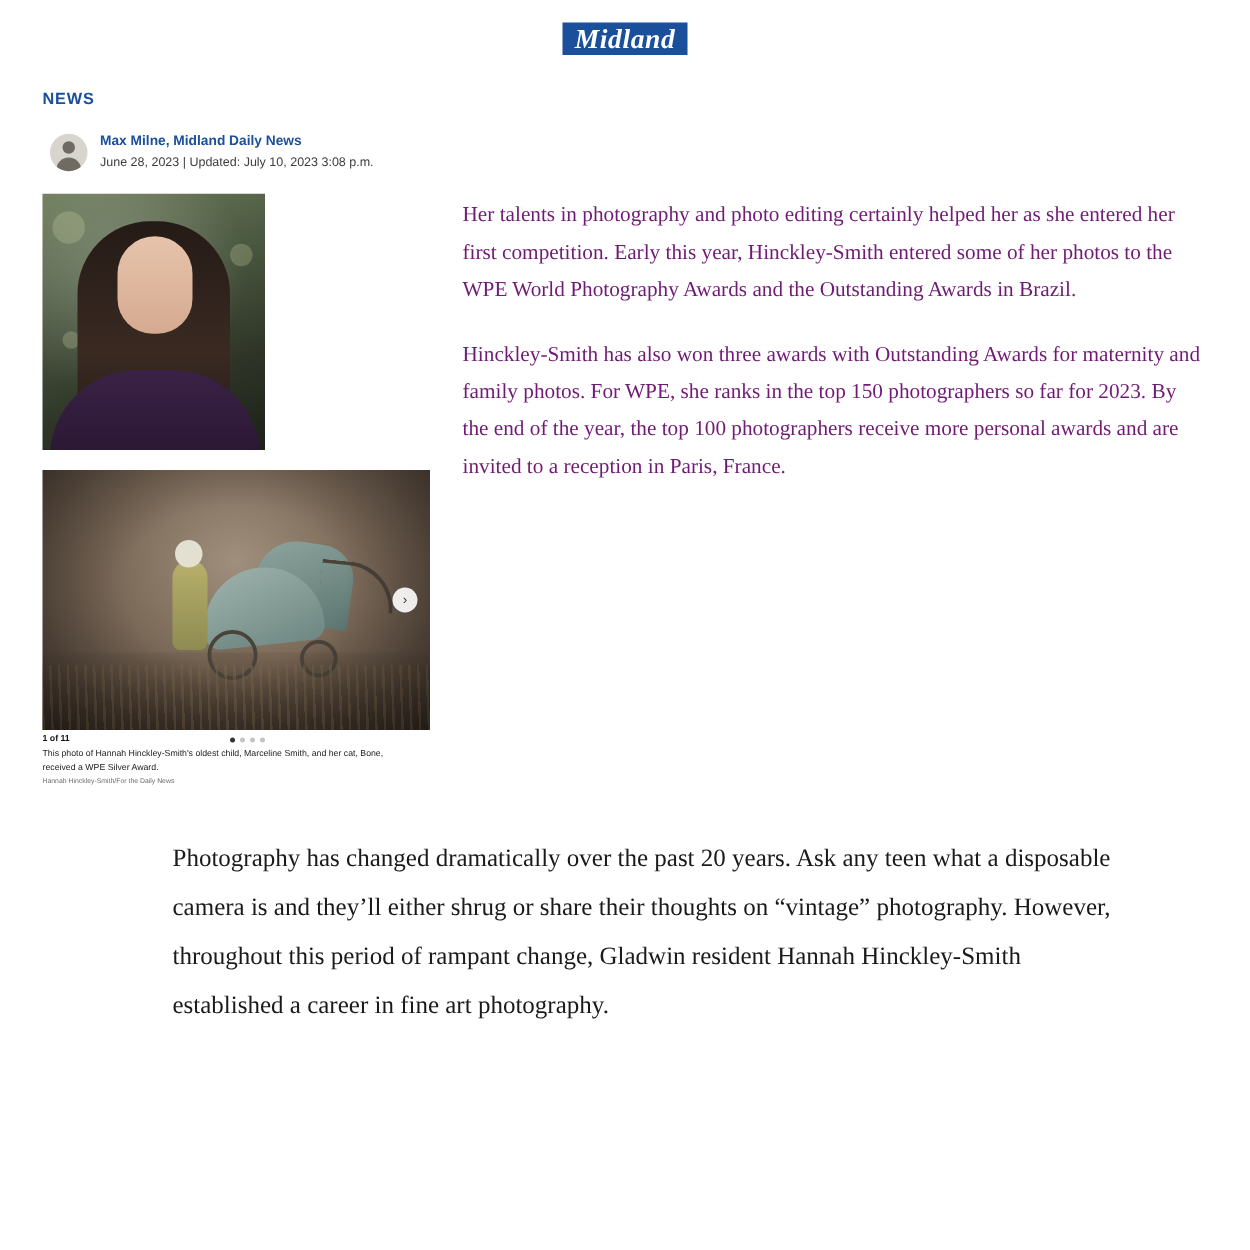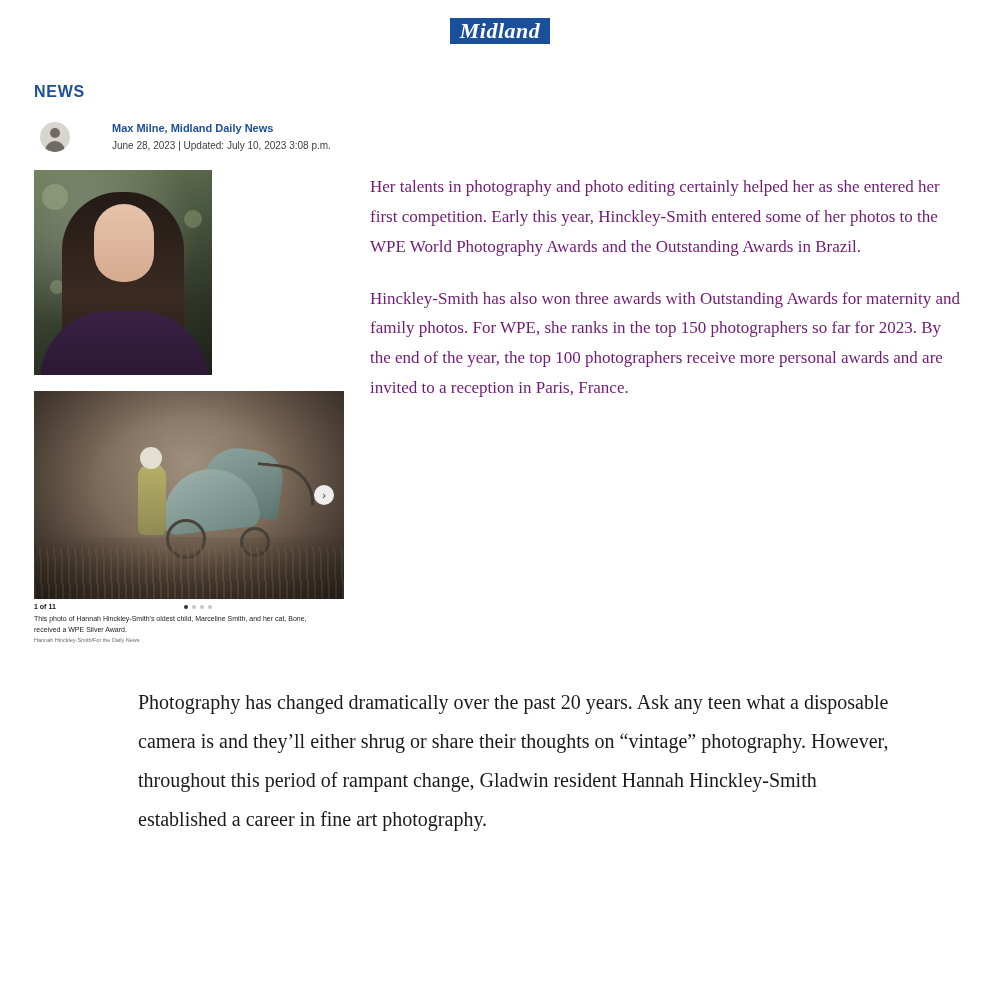--- a/index.html
+++ b/index.html
@@ -48,24 +48,24 @@
     color: #111111;
     white-space: nowrap;
   }
   .logo-daily-news .small-caps { font-size: 36px; }
 
   
   .content {
     padding: 0 34px;
   }
   .kicker {
-    margin-top: 38px;
+    margin-top: 26px;
     color: #1a4f9c;
     font-family: "Liberation Sans", sans-serif;
-    font-size: 16px;
+    font-size: 13px;
     font-weight: bold;
     letter-spacing: 0.7px;
   }
   h1.headline {
     margin: 10px 0 0 6px;
     font-family: "Liberation Serif", serif;
     font-weight: normal;
     font-size: 33px;
     line-height: 1.24;
     color: #111111;
@@ -95,21 +95,21 @@
     left: 10px; top: 6px;
   }
   .avatar::before {
     content: "";
     position: absolute;
     width: 20px; height: 12px;
     border-radius: 10px 10px 0 0;
     background: #6f6a62;
     left: 5px; top: 19px;
   }
-  .byline-text { line-height: 1.35; margin-left: 32px; }
+  .byline-text { line-height: 1.35; }
   .byline-name {
     font-family: "Liberation Sans", sans-serif;
     font-size: 11px;
     font-weight: bold;
     color: #1a4f9c;
   }
   .byline-date {
     font-family: "Liberation Sans", sans-serif;
     font-size: 10px;
     color: #3d3d3d;

